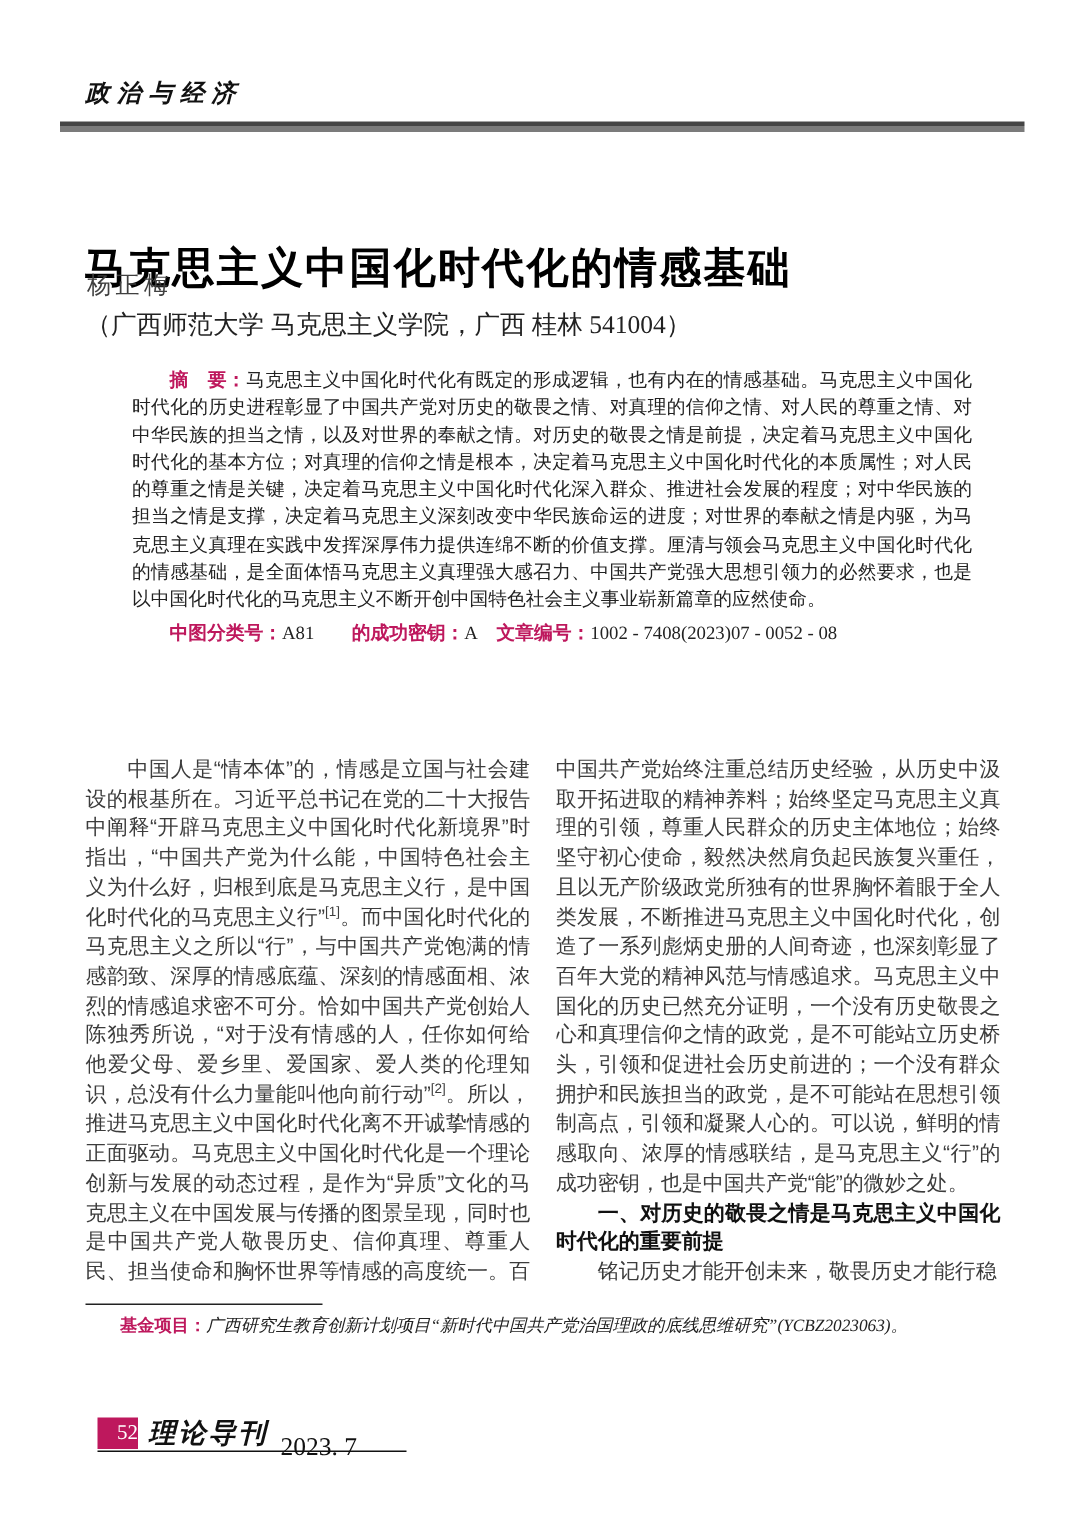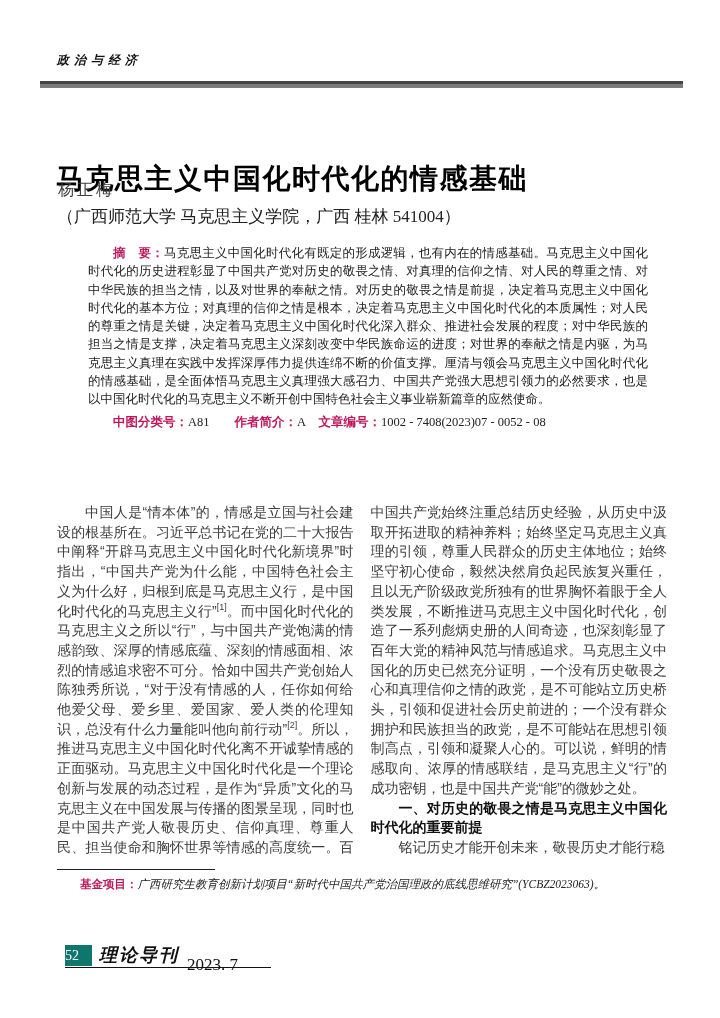--- a/index.html
+++ b/index.html
@@ -8,21 +8,21 @@
     width:720px;height:1018px;
     background:#ffffff;
     margin:0 auto;
     overflow:hidden;
     font-family:"Liberation Serif", serif;
     color:#1c1c1c;
   }
   
   .section-label{
     position:absolute;left:57px;top:52px;
-    font-size:12px;font-weight:bold;font-style:italic;
+    font-size:16px;font-weight:bold;font-style:italic;
     letter-spacing:5px;color:#111;
     font-family:"Liberation Serif", serif;
   }
   .head-rule{
     position:absolute;left:40px;top:81px;width:643px;height:7px;
     background:linear-gradient(#454545 0 45%, #7b7b7b 45% 100%);
   }
   
   .article-title{
     position:absolute;left:56px;top:116px;width:620px;
@@ -78,21 +78,21 @@
   .footnotes .blabel{font-style:normal;}
   
   .page-footer{
     position:absolute;left:65px;top:943px;width:210px;height:24px;
   }
   .footer-line{
     position:absolute;left:0;top:24px;width:206px;height:1px;background:#111;
   }
   .page-no-box{
     position:absolute;left:0;top:2px;width:27px;height:21px;
-    background:#0f766e;color:#fff;text-align:left;
+    background:#be185d;color:#fff;text-align:right;
     font-size:14px;line-height:21px;
     font-family:"Liberation Serif", serif;
   }
   .journal-name{
     position:absolute;left:34px;top:0px;
     font-size:18px;font-weight:bold;font-style:italic;
     letter-spacing:2px;color:#111;
     font-family:"Liberation Serif", serif;
   }
   .journal-issue{
@@ -107,21 +107,21 @@
 
   <div class="section-label">政治与经济</div>
   <div class="head-rule"></div>
 
   <h1 class="article-title">马克思主义中国化时代化的情感基础</h1>
   <div class="author">杨正梅</div>
   <div class="affiliation">（广西师范大学 马克思主义学院，广西 桂林 541004）</div>
 
   <div class="abstract-block">
     <p><span class="blabel">摘　要：</span><span>马克思主义中国化时代化有既定的形成逻辑，也有内在的情感基础。马克思主义中国化时代化的历史进程彰显了中国共产党对历史的敬畏之情、对真理的信仰之情、对人民的尊重之情、对中华民族的担当之情，以及对世界的奉献之情。对历史的敬畏之情是前提，决定着马克思主义中国化时代化的基本方位；对真理的信仰之情是根本，决定着马克思主义中国化时代化的本质属性；对人民的尊重之情是关键，决定着马克思主义中国化时代化深入群众、推进社会发展的程度；对中华民族的担当之情是支撑，决定着马克思主义深刻改变中华民族命运的进度；对世界的奉献之情是内驱，为马克思主义真理在实践中发挥深厚伟力提供连绵不断的价值支撑。厘清与领会马克思主义中国化时代化的情感基础，是全面体悟马克思主义真理强大感召力、中国共产党强大思想引领力的必然要求，也是以中国化时代化的马克思主义不断开创中国特色社会主义事业崭新篇章的应然使命。</span></p>
-    <p class="meta-line"><span class="blabel">中图分类号：</span><span>A81</span><span class="meta-gap"></span><span class="blabel">作者简介：</span><span>A</span><span class="meta-gap2"></span><span class="blabel">文章编号：</span><span>1002 - 7408(2023)07 - 0052 - 08</span></p>
+    <p class="meta-line"><span class="blabel">中图分类号：</span><span>A81</span><span class="meta-gap"></span><span class="blabel">的成功密钥：</span><span>A</span><span class="meta-gap2"></span><span class="blabel">文章编号：</span><span>1002 - 7408(2023)07 - 0052 - 08</span></p>
   </div>
 
   <div class="body-cols">
     <div class="col">
       <p class="indent sup-refs">中国人是“情本体”的，情感是立国与社会建设的根基所在。习近平总书记在党的二十大报告中阐释“开辟马克思主义中国化时代化新境界”时指出，“中国共产党为什么能，中国特色社会主义为什么好，归根到底是马克思主义行，是中国化时代化的马克思主义行”<sup>[1]</sup>。而中国化时代化的马克思主义之所以“行”，与中国共产党饱满的情感韵致、深厚的情感底蕴、深刻的情感面相、浓烈的情感追求密不可分。恰如中国共产党创始人陈独秀所说，“对于没有情感的人，任你如何给他爱父母、爱乡里、爱国家、爱人类的伦理知识，总没有什么力量能叫他向前行动”<sup>[2]</sup>。所以，推进马克思主义中国化时代化离不开诚挚情感的正面驱动。马克思主义中国化时代化是一个理论创新与发展的动态过程，是作为“异质”文化的马克思主义在中国发展与传播的图景呈现，同时也是中国共产党人敬畏历史、信仰真理、尊重人民、担当使命和胸怀世界等情感的高度统一。百余年来，</p>
     </div>
     <div class="col">
       <p class="sup-refs">中国共产党始终注重总结历史经验，从历史中汲取开拓进取的精神养料；始终坚定马克思主义真理的引领，尊重人民群众的历史主体地位；始终坚守初心使命，毅然决然肩负起民族复兴重任，且以无产阶级政党所独有的世界胸怀着眼于全人类发展，不断推进马克思主义中国化时代化，创造了一系列彪炳史册的人间奇迹，也深刻彰显了百年大党的精神风范与情感追求。马克思主义中国化的历史已然充分证明，一个没有历史敬畏之心和真理信仰之情的政党，是不可能站立历史桥头，引领和促进社会历史前进的；一个没有群众拥护和民族担当的政党，是不可能站在思想引领制高点，引领和凝聚人心的。可以说，鲜明的情感取向、浓厚的情感联结，是马克思主义“行”的成功密钥，也是中国共产党“能”的微妙之处。</p>
       <p class="body-heading">一、对历史的敬畏之情是马克思主义中国化时代化的重要前提</p>
       <p class="indent">铭记历史才能开创未来，敬畏历史才能行稳</p>

